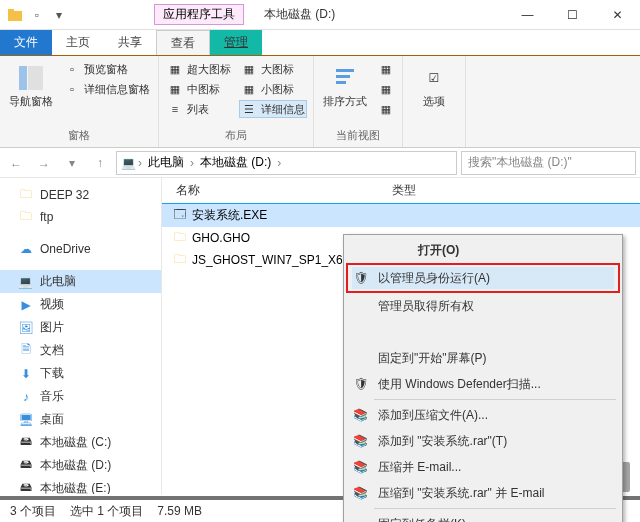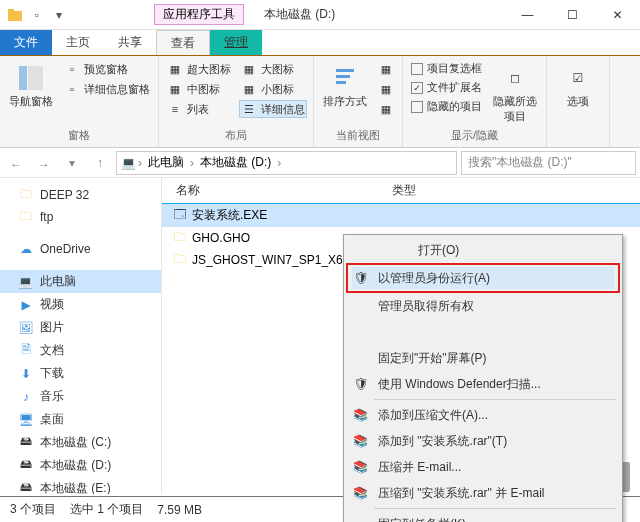--- a/index.html
+++ b/index.html
@@ -55,23 +55,23 @@
 .row { display: flex; align-items: center; padding: 3px 0; font-size: 12px; }
 .row.sel { background: #cce5ff; }
 .row .ic { width: 16px; height: 16px; margin: 0 4px 0 10px; display: flex; align-items: center; justify-content: center; }
 
 .ctxmenu { position: absolute; left: 343px; top: 234px; width: 280px; background: #f0f0f0; border: 1px solid #a0a0a0; box-shadow: 2px 2px 4px rgba(0,0,0,.3); padding: 2px; z-index: 10; }
 .mi { display: flex; align-items: center; padding: 4px 6px; font-size: 12px; color: #333; gap: 8px; }
 .mi .mic { width: 18px; height: 18px; display: flex; align-items: center; justify-content: center; }
 .mi.hl { border: 2px solid #e02020; padding: 2px 4px; }
 .mi.hl-inner { background: #d7e8f7; }
 .msep { height: 1px; background: #d0d0d0; margin: 2px 4px 2px 28px; }
-.bold { font-weight: normal; gap: 48px; }
-
-.status { position: absolute; bottom: 0; left: 0; right: 0; height: 26px; border-top: 1px solid #737373; display: flex; align-items: center; padding: 0 10px; gap: 14px; font-size: 12px; color: #333; background: #fff; }
+.bold { font-weight: bold; gap: 48px; }
+
+.status { position: absolute; bottom: 0; left: 0; right: 0; height: 26px; border-top: 4px solid #737373; display: flex; align-items: center; padding: 0 10px; gap: 14px; font-size: 12px; color: #333; background: #fff; }
 
 .watermark { position: absolute; right: 10px; bottom: 30px; color: rgba(255,255,255,.9); background: rgba(0,0,0,.35); padding: 6px 10px; font-size: 14px; display: flex; align-items: center; gap: 6px; border-radius: 2px; }
 </style>
 </head>
 <body>
 
 <div class="titlebar">
   <div class="qat">
     <span class="qat-icon">
         <svg width="16" height="16">
@@ -179,43 +179,20 @@
             <span class="ic">▦</span>
           </div>
         <div class="small-item">
             <span class="ic">▦</span>
           </div>
       </div>
     </div>
     <div class="group-label">当前视图</div>
   </div>
 
-  <div class="group">
-    <div class="group-body">
-      <div class="stack">
-        <div class="small-item">
-            <span class="chk"></span>
-            <span>项目复选框</span>
-          </div>
-        <div class="small-item">
-            <span class="chk">✓</span>
-            <span>文件扩展名</span>
-          </div>
-        <div class="small-item">
-            <span class="chk"></span>
-            <span>隐藏的项目</span>
-          </div>
-      </div>
-      <div class="big-btn">
-        <span class="ic">◻</span>
-        <span class="lbl">隐藏所选项目</span>
-      </div>
-    </div>
-    <div class="group-label">显示/隐藏</div>
-  </div>
 
   <div class="group">
     <div class="group-body">
       <div class="big-btn">
         <span class="ic">☑</span>
         <span class="lbl">选项</span>
       </div>
     </div>
     <div class="group-label"></div>
   </div>

